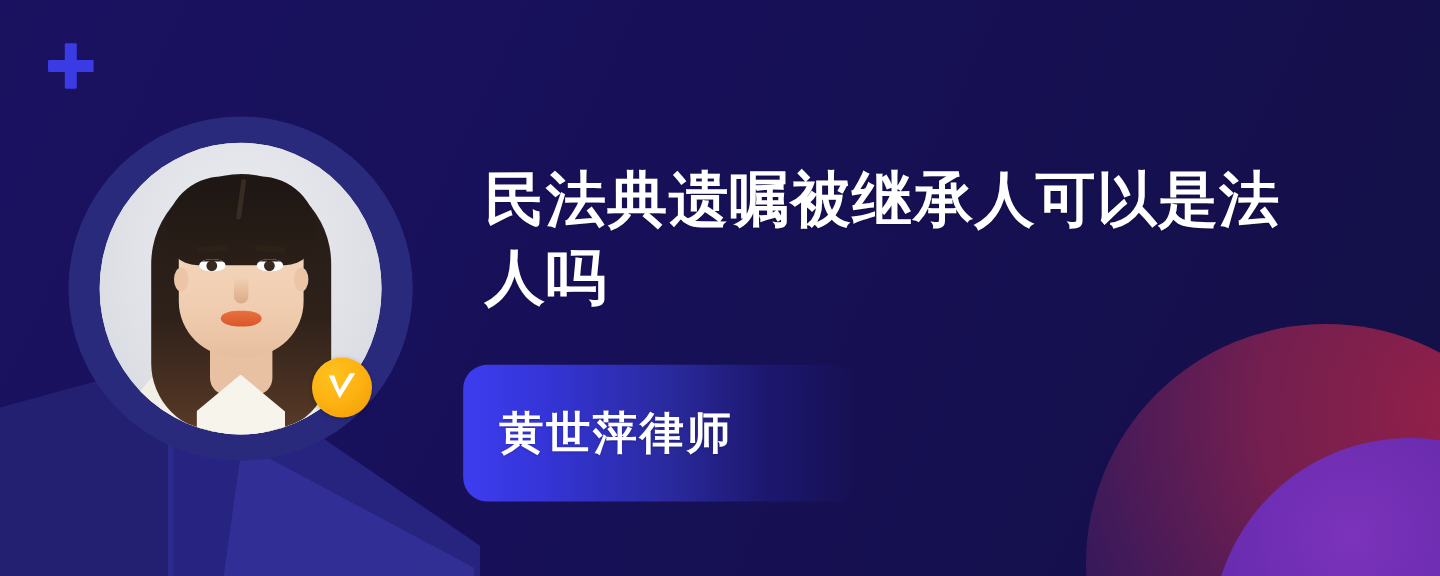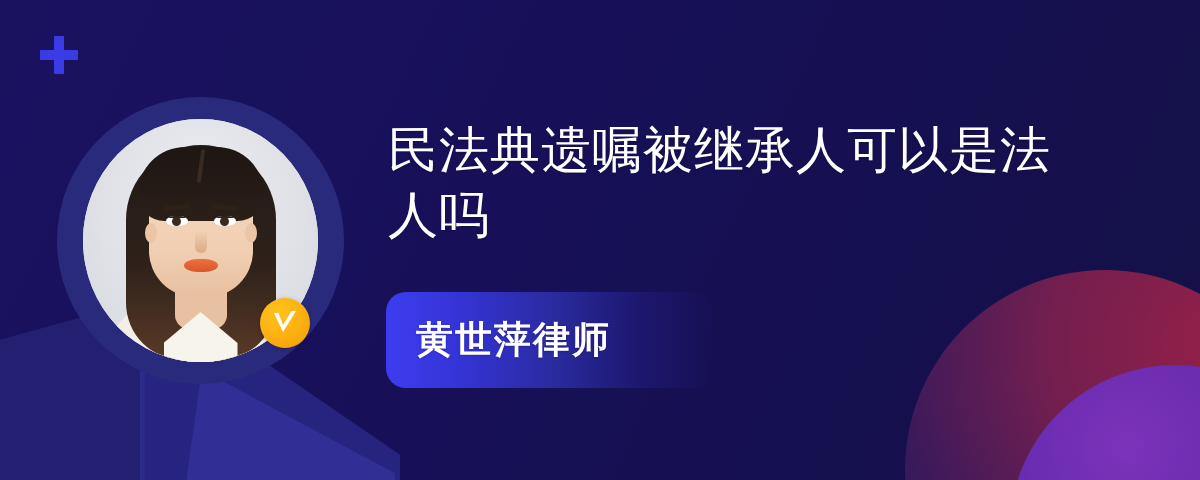--- a/index.html
+++ b/index.html
@@ -161,33 +161,33 @@
   }
   .verified-badge svg{position:absolute;left:11px;top:12px;}
 
   
   .content{
     position:absolute;
     left:388px; top:118px;
     width:700px;
   }
   .headline{
-    margin:0;
+    margin:16px;
     color:#ffffff;
     font-size:50px;
-    font-weight:normal;
+    font-weight:bold;
     line-height:1.3;
     letter-spacing:1px;
     white-space:pre-line;
     text-shadow:0 1px 2px rgba(0,0,0,.18);
   }
   .name-badge{
     position:absolute;
-    left:386px; top:292px;
-    width:328px; height:96px;
+    left:386px; top:304px;
+    width:328px; height:114px;
     border-radius:20px;
     background:linear-gradient(90deg,#3d3df0 0%, #3434d6 22%, #2a2a9e 52%, #1d1870 76%, rgba(23,16,88,0) 100%);
     display:flex;
     align-items:center;
   }
   .name-badge .name-text{
     color:#ffffff;
     font-size:37px;
     font-weight:bold;
     letter-spacing:2px;

